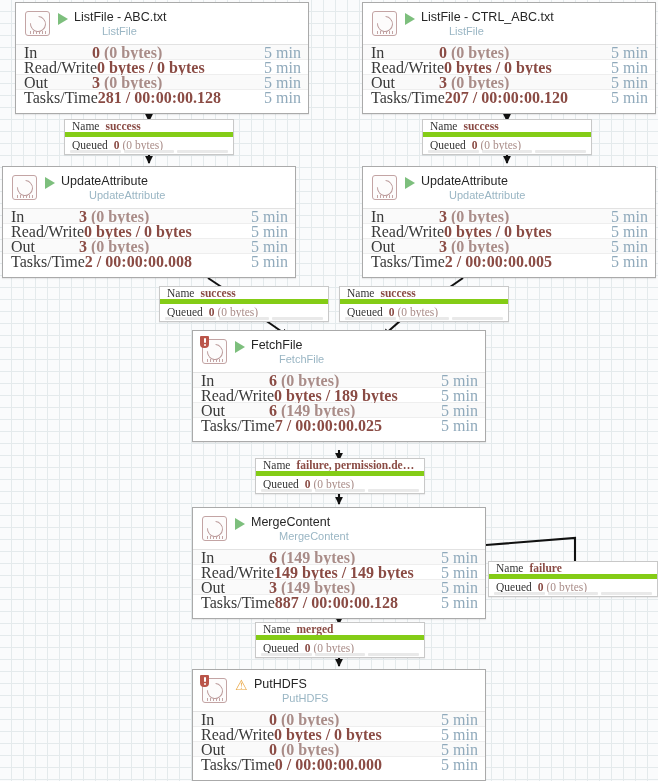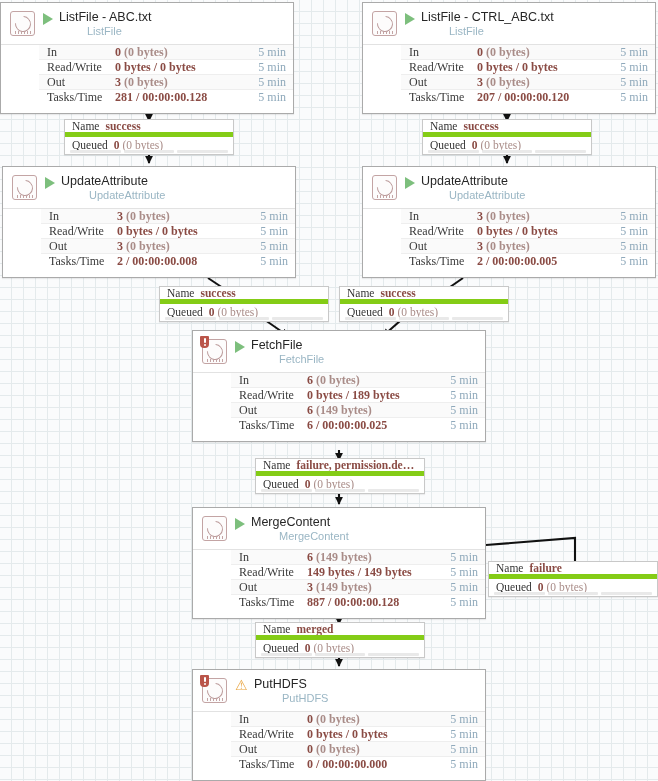--- a/index.html
+++ b/index.html
@@ -170,24 +170,23 @@
   }
   .proc-stats {
     border-top: 1px solid #e2e2e2;
   }
   .stat-row {
     display: flex;
     align-items: center;
     height: 15px;
     padding: 0 7px 0 8px;
     box-sizing: border-box;
-    font-size: 12px;
+    font-size: 16px;
     line-height: 15px;
     border-bottom: 1px solid #eeeeee;
-    margin-left: 38px;
   }
   .stat-row:last-child { border-bottom: none; }
   .stat-row.odd { background: #fafafa; }
   .stat-row.even { background: #ffffff; }
   .stat-label {
     flex: 0 0 68px;
     color: #3a3a3a;
     font-family: "Liberation Serif", serif;
   }
   .stat-value {
@@ -297,21 +296,21 @@
       <path d="M486,545 L575,538 L575,563"></path>
 
       <path d="M496,570 L489,570" marker-end="url(#arrow)"></path>
 
       <path d="M339,619 L339,624" marker-end="url(#arrow)"></path>
 
       <path d="M339,658 L339,666" marker-end="url(#arrow)"></path>
     </g>
   </svg>
 
-  <div class="processor" style="left:0; top:2px; width:294px; height:112px;">
+  <div class="processor" style="left:15px; top:2px; width:294px; height:112px;">
     <div class="proc-head">
       <div class="proc-icon-wrap">
         <div class="proc-icon">
           <div class="proc-icon-ticks"></div>
         </div>
       </div>
       <div class="status-glyph status-run"></div>
       <div class="proc-titles">
         <div class="proc-name">ListFile - ABC.txt</div>
         <div class="proc-type">ListFile</div>
@@ -477,21 +476,21 @@
         <div class="stat-value">0 bytes / 189 bytes</div>
         <div class="stat-time">5 min</div>
       </div>
       <div class="stat-row odd">
         <div class="stat-label">Out</div>
         <div class="stat-value"><span>6</span> <span class="muted">(149 bytes)</span></div>
         <div class="stat-time">5 min</div>
       </div>
       <div class="stat-row even">
         <div class="stat-label">Tasks/Time</div>
-        <div class="stat-value">6 / 00:00:00.025</div>
+        <div class="stat-value">7 / 00:00:00.025</div>
         <div class="stat-time">5 min</div>
       </div>
     </div>
   </div>
 
   <div class="processor" style="left:192px; top:507px; width:294px; height:112px;">
     <div class="proc-head">
       <div class="proc-icon-wrap">
         <div class="proc-icon">
           <div class="proc-icon-ticks"></div>

